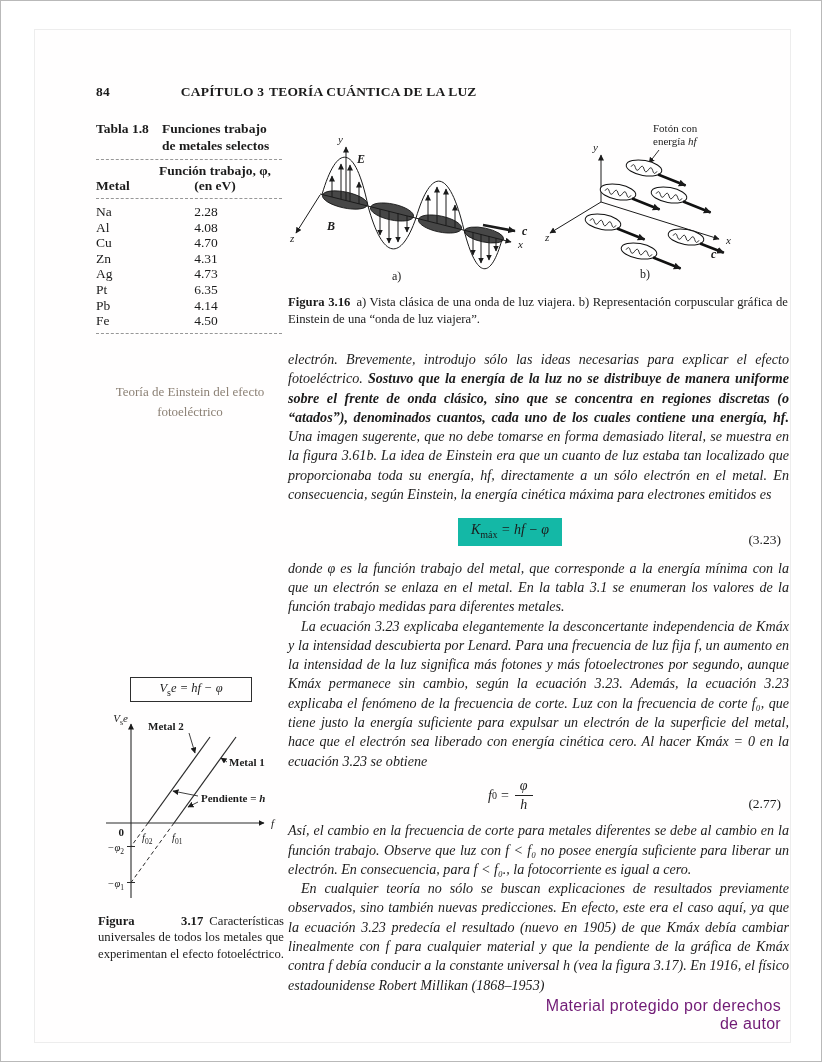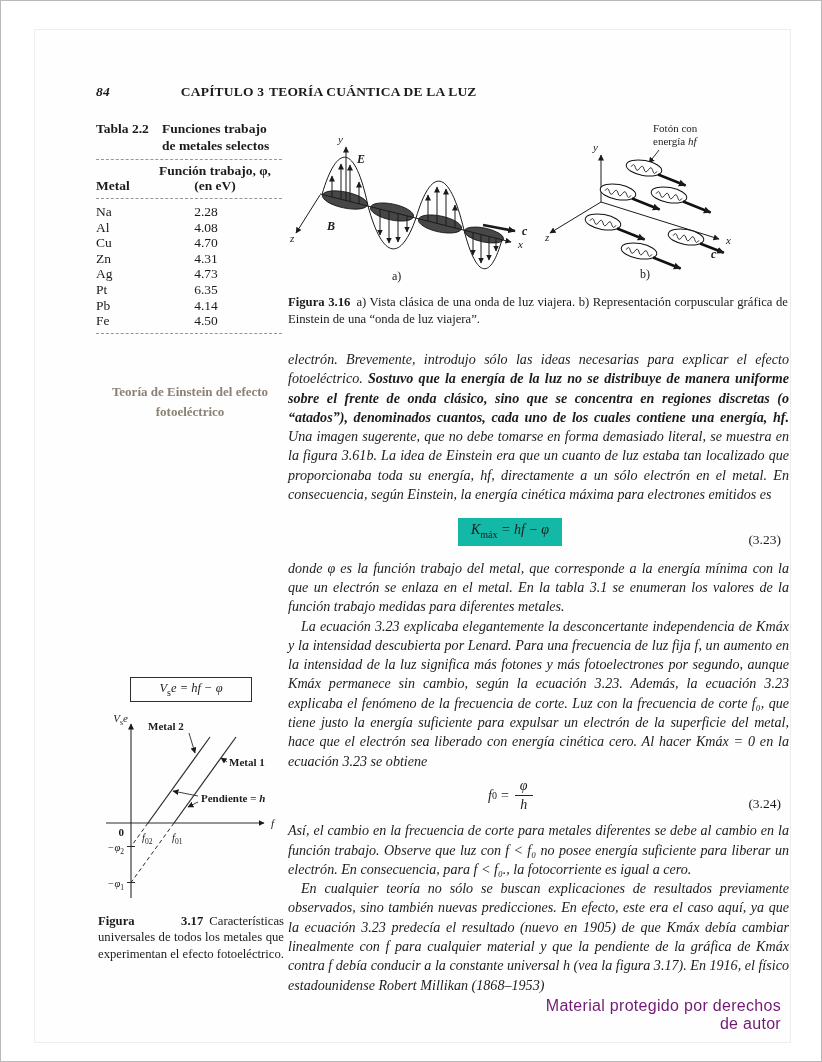--- a/index.html
+++ b/index.html
@@ -3,21 +3,21 @@
 <meta charset="utf-8">
 <style>
   *{box-sizing:border-box;}
   body{margin:0;background:#d9d9d9;}
   .canvas{position:relative;width:822px;height:1062px;background:#ffffff;border:1px solid #b9b9b9;
           font-family:"Liberation Serif","DejaVu Serif",serif;color:#1b1b1b;overflow:hidden;}
   .scan-edge{position:absolute;left:33px;top:28px;width:757px;height:1014px;background:#fffefe;border:1px solid #ededed;}
 
   
   .pg-header{position:absolute;left:95px;top:83px;display:flex;font-weight:bold;font-size:13.5px;letter-spacing:.2px;}
-  .pg-num{width:80px;font-style:italic;}
+  .pg-num{width:80px;}
   .chap-label{width:93px;text-align:center;}
 
   
   .table31{position:absolute;left:95px;top:120px;width:186px;font-size:13.5px;}
   .t-titlerow{display:flex;font-weight:bold;line-height:16.5px;}
   .t-label{width:66px;}
   .t-title{width:118px;}
   .t-rule{border-top:1.6px dashed #979797;margin-top:5px;}
   .t-head{display:flex;align-items:flex-end;margin-top:3px;font-weight:bold;line-height:15px;}
   .t-metal-h{width:52px;}
@@ -29,21 +29,21 @@
   .t-rules-bottom{margin-top:4px;}
 
   
   .fig316a{position:absolute;left:286px;top:128px;}
   .fig316b{position:absolute;left:542px;top:118px;}
   .caption316{position:absolute;left:287px;top:293px;width:500px;font-size:12.7px;line-height:16.5px;text-align:justify;margin:0;}
   .cap-label{font-weight:bold;margin-right:6px;}
 
   
   .margin-note{position:absolute;left:97px;top:381px;width:184px;text-align:center;
-               color:#8c8175;font-weight:bold;font-size:13px;line-height:1.5;}
+               color:#8c8175;font-weight:normal;font-size:13px;line-height:1.5;}
 
   
   .body-col{position:absolute;left:287px;top:349px;width:501px;font-size:14.1px;line-height:19.3px;text-align:justify;}
   .para{margin:0;font-style:italic;}
   .indent{text-indent:13px;}
   .eq-row{display:flex;align-items:center;margin:10px 0 9px 0;}
   .eq-hl{background:#14b8a6;padding:2px 13px;margin-left:170px;font-size:14px;}
   .eq-hl i, .eq-lhs i, .boxed-eq i{font-style:italic;}
   .eq-hl sub, .eq-lhs sub, .boxed-eq sub{font-size:10px;}
   .eq-num{margin-left:auto;padding-right:8px;font-size:13.5px;margin-top:16px;}
@@ -86,21 +86,21 @@
   </svg>
 
   <div class="pg-header">
     <span class="pg-num">84</span>
     <span class="chap-label">CAPÍTULO 3</span>
     <span class="chap-title">TEORÍA CUÁNTICA DE LA LUZ</span>
   </div>
 
   <div class="table31">
     <div class="t-titlerow">
-      <span class="t-label">Tabla 2.2</span>
+      <span class="t-label">Tabla 1.8</span>
       <span class="t-title">Funciones trabajo de metales selectos</span>
     </div>
     <div class="t-rule"></div>
     <div class="t-head">
       <span class="t-metal-h">Metal</span>
       <span class="t-val-h">
         <span>Función trabajo, φ,</span><br>
         <span>(en eV)</span>
       </span>
     </div>
@@ -263,21 +263,21 @@
     <div class="eq-row e324">
       <span class="eq-lhs">
         <i>f</i>
           <sub>0</sub>
         <span class="eqsign">=</span>
         <span class="frac">
           <span class="fnum">φ</span>
           <span class="fden">h</span>
         </span>
       </span>
-      <span class="eq-num">(3.24)</span>
+      <span class="eq-num">(2.77)</span>
     </div>
 
     <p class="para">Así, el cambio en la frecuencia de corte para metales diferentes se debe al cambio en la función trabajo. Observe que luz con f &lt; f₀ no posee energía suficiente para liberar un electrón. En consecuencia, para f &lt; f₀., la fotocorriente es igual a cero.</p>
     <p class="para indent">En cualquier teoría no sólo se buscan explicaciones de resultados previamente observados, sino también nuevas predicciones. En efecto, este era el caso aquí, ya que la ecuación 3.23 predecía el resultado (nuevo en 1905) de que Kmáx debía cambiar linealmente con f para cualquier material y que la pendiente de la gráfica de Kmáx contra f debía conducir a la constante universal h (vea la figura 3.17). En 1916, el físico estadounidense Robert Millikan (1868–1953)</p>
   </div>
 
   <div class="fig317">
     <div class="boxed-eq"><i>V</i><sub>s</sub><i>e = hf − φ</i></div>
 
     <svg width="186" height="195" viewBox="0 0 186 195">

